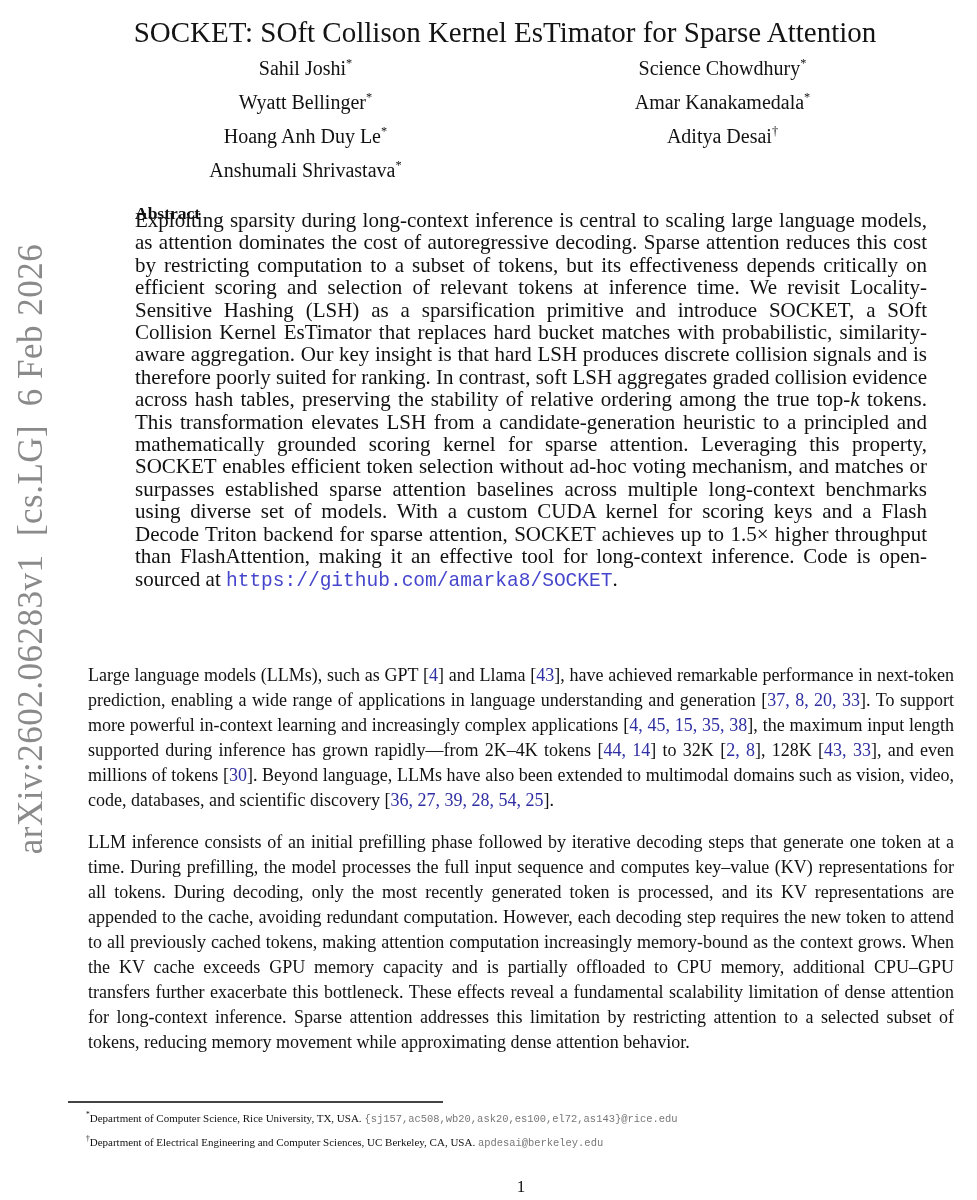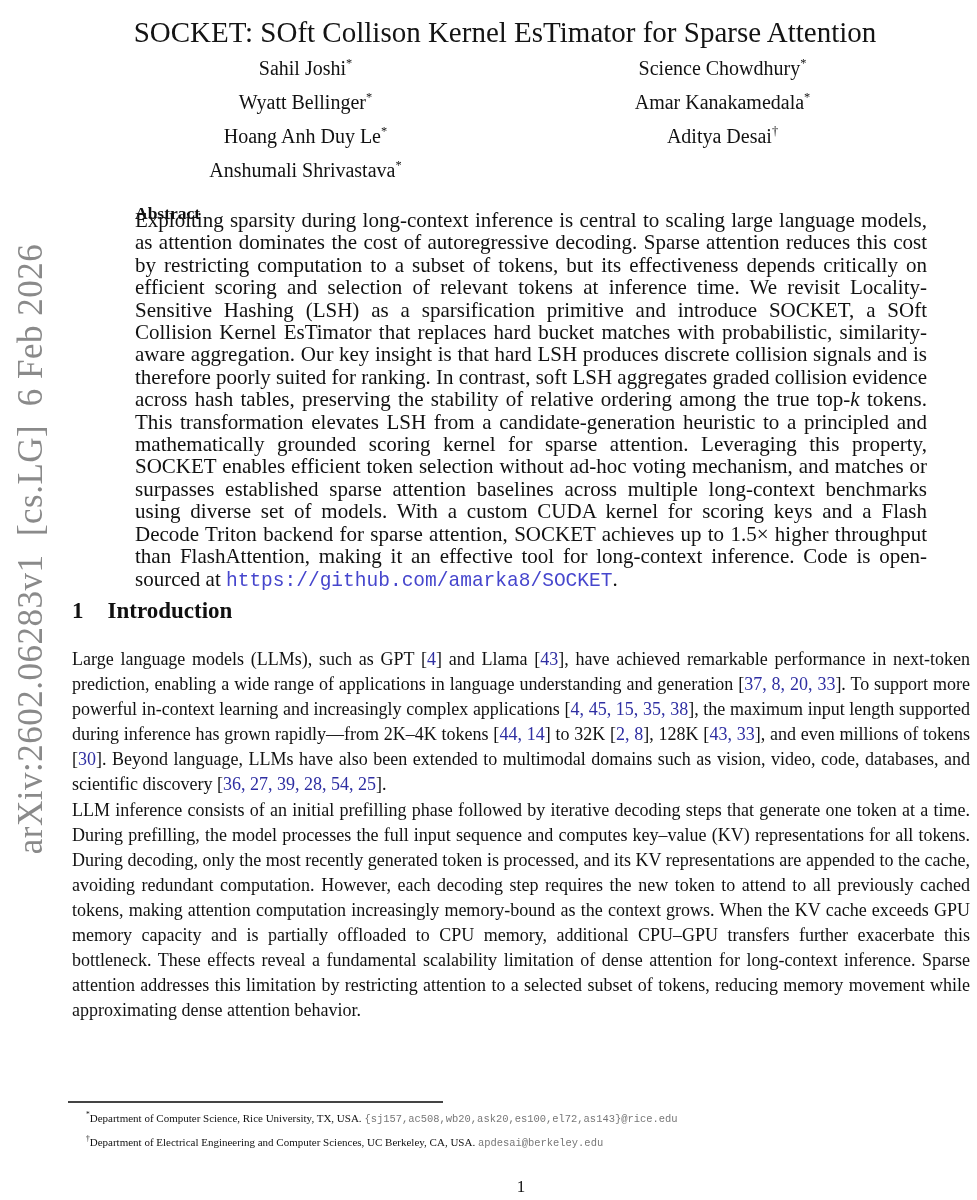--- a/index.html
+++ b/index.html
@@ -58,21 +58,21 @@
     font-weight:bold;
     color:#101010;
   }
   .section-heading .sec-num{margin-right:24px;}
   .body-text{
     position:absolute;top:647px;left:72px;width:898px;
     font-size:18px;
     line-height:25.1px;
     text-align:justify;
   }
-  .paragraph{margin:0;padding:0;}
+  .paragraph{margin:16px;padding:0;}
   .footnote-rule{
     position:absolute;top:1101px;left:68px;width:375px;
     border:0;border-top:2px solid #444;margin:0;
   }
   .footnotes{
     position:absolute;top:1107px;left:72px;width:898px;
     font-size:11px;
     line-height:23px;
   }
   .footnote{text-indent:14px;white-space:nowrap;}
@@ -117,23 +117,20 @@
     <span class="author"><span>Amar Kanakamedala</span><sup>*</sup></span>
     <span class="author"><span>Hoang Anh Duy Le</span><sup>*</sup></span>
     <span class="author"><span>Aditya Desai</span><sup>†</sup></span>
     <span class="author"><span>Anshumali Shrivastava</span><sup>*</sup></span>
   </div>
 
   <div class="abstract-heading">Abstract</div>
 
   <div class="abstract-text"><span class="seg-plain">Exploiting sparsity during long-context inference is central to scaling large language models, as attention dominates the cost of autoregressive decoding. Sparse attention reduces this cost by restricting computation to a subset of tokens, but its effectiveness depends critically on efficient scoring and selection of relevant tokens at inference time. We revisit Locality-Sensitive Hashing (LSH) as a sparsification primitive and introduce SOCKET, a SOft Collision Kernel EsTimator that replaces hard bucket matches with probabilistic, similarity-aware aggregation. Our key insight is that hard LSH produces discrete collision signals and is therefore poorly suited for ranking. In contrast, soft LSH aggregates graded collision evidence across hash tables, preserving the stability of relative ordering among the true top-</span><span class="seg-italic">k</span><span class="seg-plain"> tokens. This transformation elevates LSH from a candidate-generation heuristic to a principled and mathematically grounded scoring kernel for sparse attention. Leveraging this property, SOCKET enables efficient token selection without ad-hoc voting mechanism, and matches or surpasses established sparse attention baselines across multiple long-context benchmarks using diverse set of models. With a custom CUDA kernel for scoring keys and a Flash Decode Triton backend for sparse attention, SOCKET achieves up to 1.5× higher throughput than FlashAttention, making it an effective tool for long-context inference. Code is open-sourced at </span><span class="seg-link">https://github.com/amarka8/SOCKET</span><span class="seg-plain">.</span></div>
 
-  <div class="section-heading">
-    <span class="sec-num">1</span><span>Introduction</span>
-  </div>
 
   <div class="body-text">
     <div class="paragraph"><span class="seg-plain">Large language models (LLMs), such as GPT [</span><span class="seg-cite">4</span><span class="seg-plain">] and Llama [</span><span class="seg-cite">43</span><span class="seg-plain">], have achieved remarkable performance in next-token prediction, enabling a wide range of applications in language understanding and generation [</span><span class="seg-cite">37, 8, 20, 33</span><span class="seg-plain">]. To support more powerful in-context learning and increasingly complex applications [</span><span class="seg-cite">4, 45, 15, 35, 38</span><span class="seg-plain">], the maximum input length supported during inference has grown rapidly—from 2K–4K tokens [</span><span class="seg-cite">44, 14</span><span class="seg-plain">] to 32K [</span><span class="seg-cite">2, 8</span><span class="seg-plain">], 128K [</span><span class="seg-cite">43, 33</span><span class="seg-plain">], and even millions of tokens [</span><span class="seg-cite">30</span><span class="seg-plain">]. Beyond language, LLMs have also been extended to multimodal domains such as vision, video, code, databases, and scientific discovery [</span><span class="seg-cite">36, 27, 39, 28, 54, 25</span><span class="seg-plain">].</span></div>
     <div class="paragraph"><span class="seg-plain">LLM inference consists of an initial prefilling phase followed by iterative decoding steps that generate one token at a time. During prefilling, the model processes the full input sequence and computes key–value (KV) representations for all tokens. During decoding, only the most recently generated token is processed, and its KV representations are appended to the cache, avoiding redundant computation. However, each decoding step requires the new token to attend to all previously cached tokens, making attention computation increasingly memory-bound as the context grows. When the KV cache exceeds GPU memory capacity and is partially offloaded to CPU memory, additional CPU–GPU transfers further exacerbate this bottleneck. These effects reveal a fundamental scalability limitation of dense attention for long-context inference. Sparse attention addresses this limitation by restricting attention to a selected subset of tokens, reducing memory movement while approximating dense attention behavior.</span></div>
   </div>
 
   <hr class="footnote-rule">
 
   <div class="footnotes">
     <div class="footnote"><span class="seg-sup">*</span><span class="seg-plain">Department of Computer Science, Rice University, TX, USA. </span><span class="seg-mono">{sj157,ac508,wb20,ask20,es100,el72,as143}@rice.edu</span></div>

